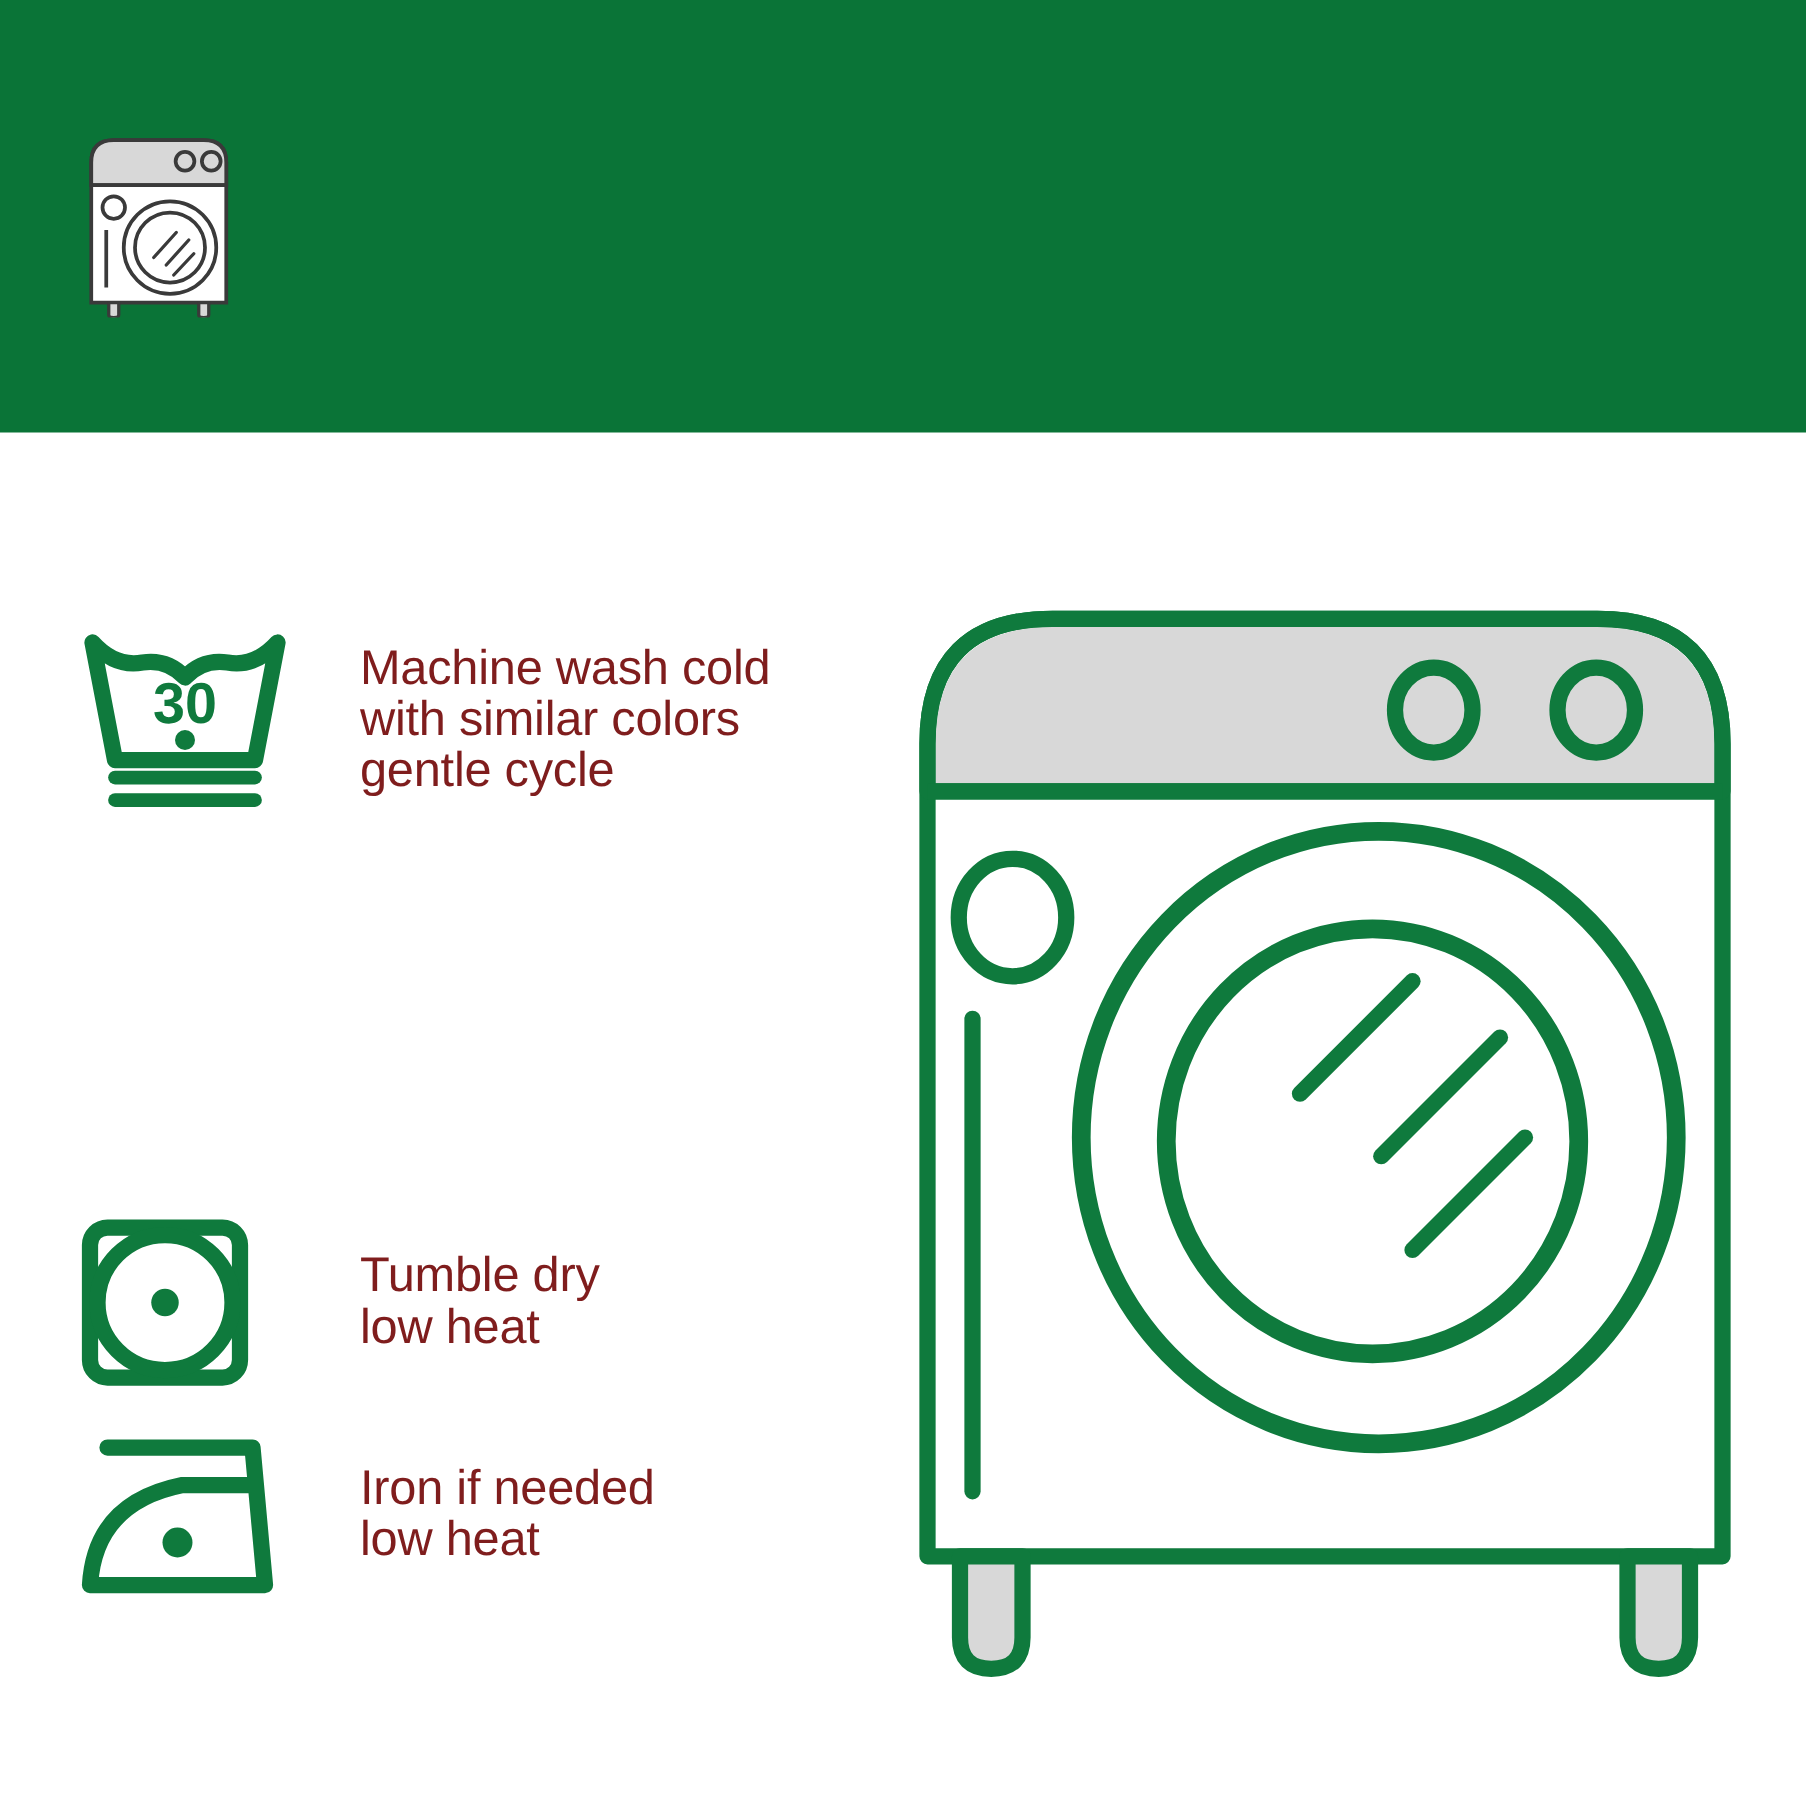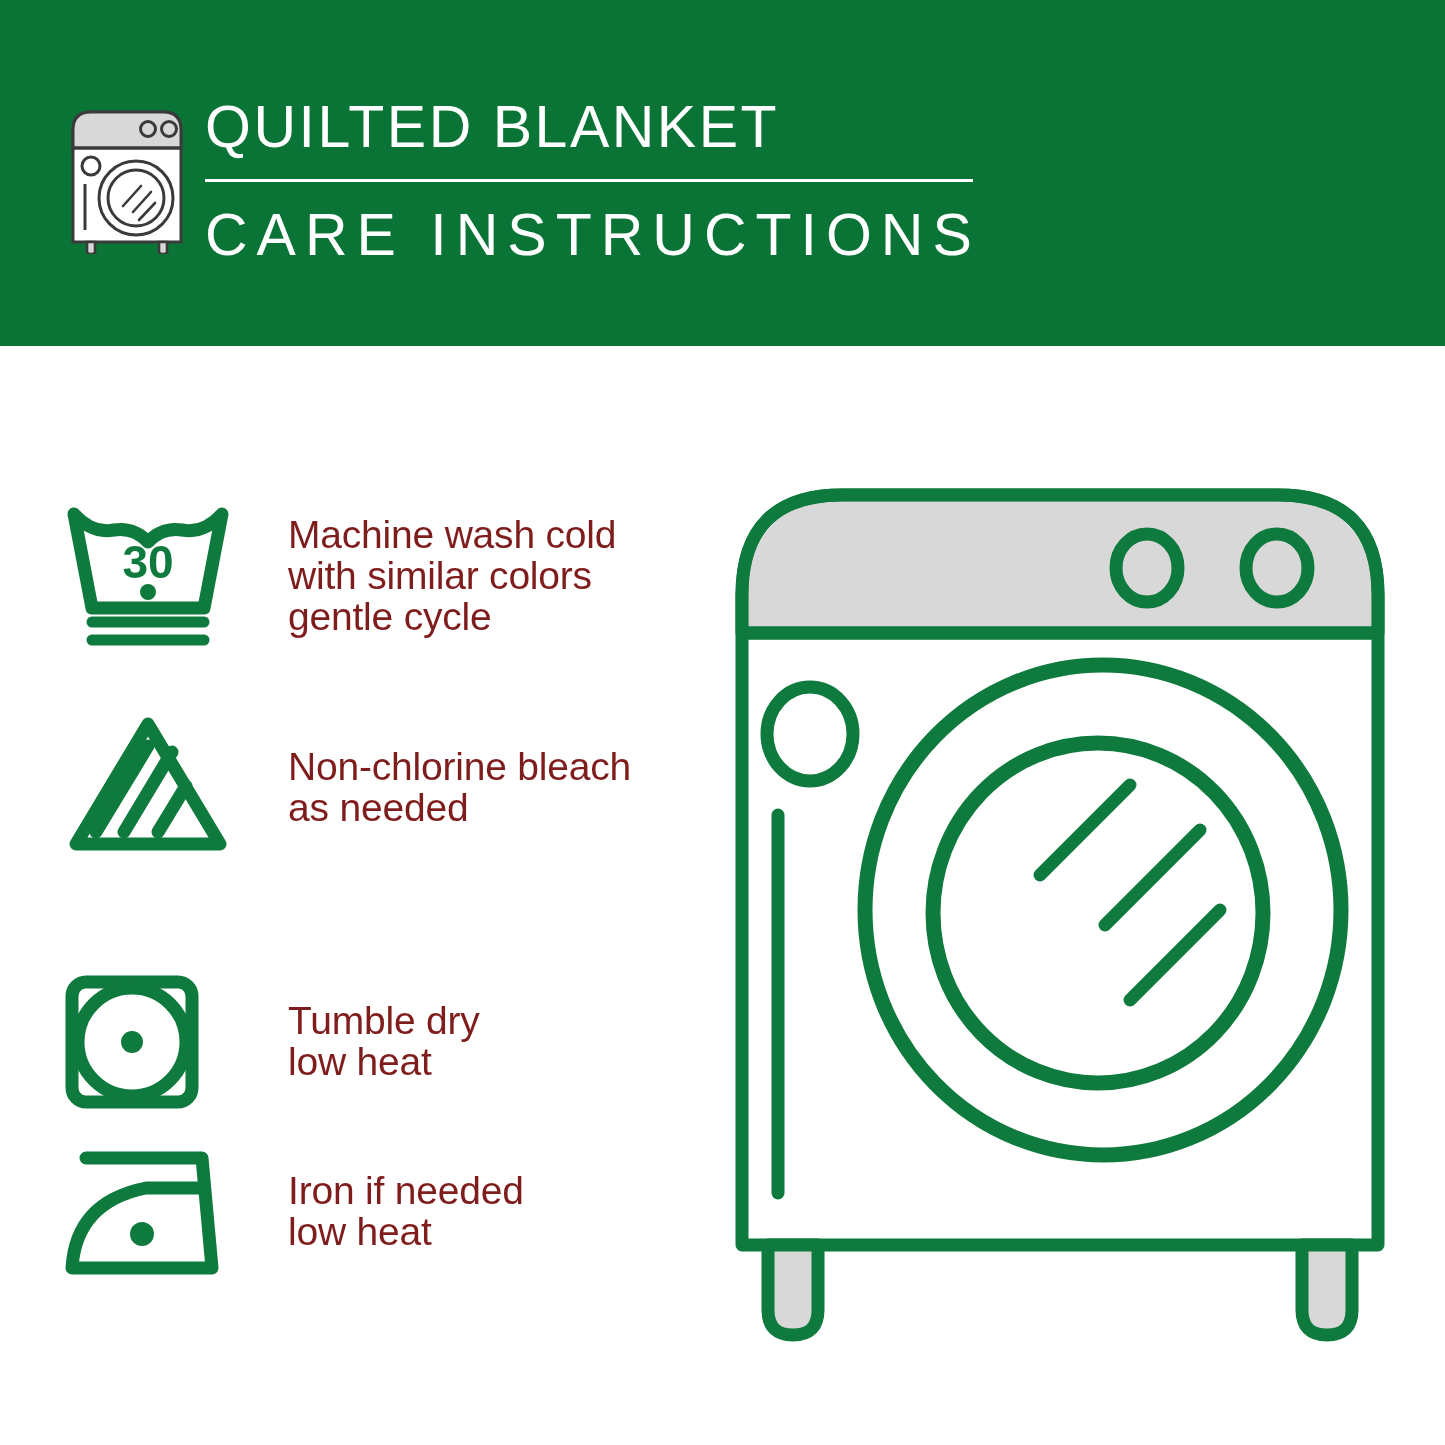--- a/index.html
+++ b/index.html
@@ -98,25 +98,20 @@
 
         <line x1="60" y1="104" x2="78" y2="84" stroke="#3a3a3a" stroke-width="2.6" stroke-linecap="round"></line>
         <line x1="70" y1="110" x2="88" y2="90" stroke="#3a3a3a" stroke-width="2.6" stroke-linecap="round"></line>
         <line x1="76" y1="118" x2="92" y2="101" stroke="#3a3a3a" stroke-width="2.6" stroke-linecap="round"></line>
 
         <path d="M24 140 L24 150 Q24 152 28 152 Q32 152 32 150 L32 140 Z" fill="#d8d8d8" stroke="#3a3a3a" stroke-width="2.6"></path>
         <path d="M96 140 L96 150 Q96 152 100 152 Q104 152 104 150 L104 140 Z" fill="#d8d8d8" stroke="#3a3a3a" stroke-width="2.6"></path>
       </svg>
     </div>
 
-    <div class="header-text">
-      <div class="title-main">QUILTED BLANKET</div>
-      <div class="title-rule"></div>
-      <div class="title-sub">CARE INSTRUCTIONS</div>
-    </div>
 
   </div>
 
   <div class="rows">
 
     <div class="row" id="row-wash">
       <div class="sym">
         <svg viewBox="0 0 172 152" width="172" height="152" aria-hidden="true">
           <g fill="none" stroke="#0f7a3d" stroke-width="13" stroke-linecap="round" stroke-linejoin="round">
             <path d="M12 14 Q30 34 52 30 Q72 27 86 42 Q100 27 120 30 Q142 34 160 14
@@ -128,34 +123,20 @@
           </g>
           <text x="86" y="78" text-anchor="middle" font-family="Liberation Sans, sans-serif" font-size="46" font-weight="700" fill="#0f7a3d">30</text>
           <circle cx="86" cy="92" r="8" fill="#0f7a3d"></circle>
         </svg>
       </div>
       <div class="txt">Machine wash cold
 with similar colors
 gentle cycle</div>
     </div>
 
-    <div class="row" id="row-bleach">
-      <div class="sym">
-        <svg viewBox="0 0 172 140" width="172" height="140" aria-hidden="true">
-          <g fill="none" stroke="#0f7a3d" stroke-width="13" stroke-linecap="round" stroke-linejoin="round">
-            <path d="M14 128 L86 8 L158 128 Z"></path>
-            <path d="M34 116 L86 30"></path>
-            <path d="M62 116 L110 36"></path>
-            <path d="M96 116 L124 70"></path>
-          </g>
-        </svg>
-      </div>
-      <div class="txt">Non-chlorine bleach
-as needed</div>
-    </div>
 
     <div class="row" id="row-dry">
       <div class="sym">
         <svg viewBox="0 0 140 140" width="140" height="140" aria-hidden="true">
           <rect x="10" y="10" width="120" height="120" rx="14" ry="14" fill="none" stroke="#0f7a3d" stroke-width="13"></rect>
           <circle cx="70" cy="70" r="54" fill="none" stroke="#0f7a3d" stroke-width="13"></circle>
           <circle cx="70" cy="70" r="11" fill="#0f7a3d"></circle>
         </svg>
       </div>
       <div class="txt">Tumble dry

